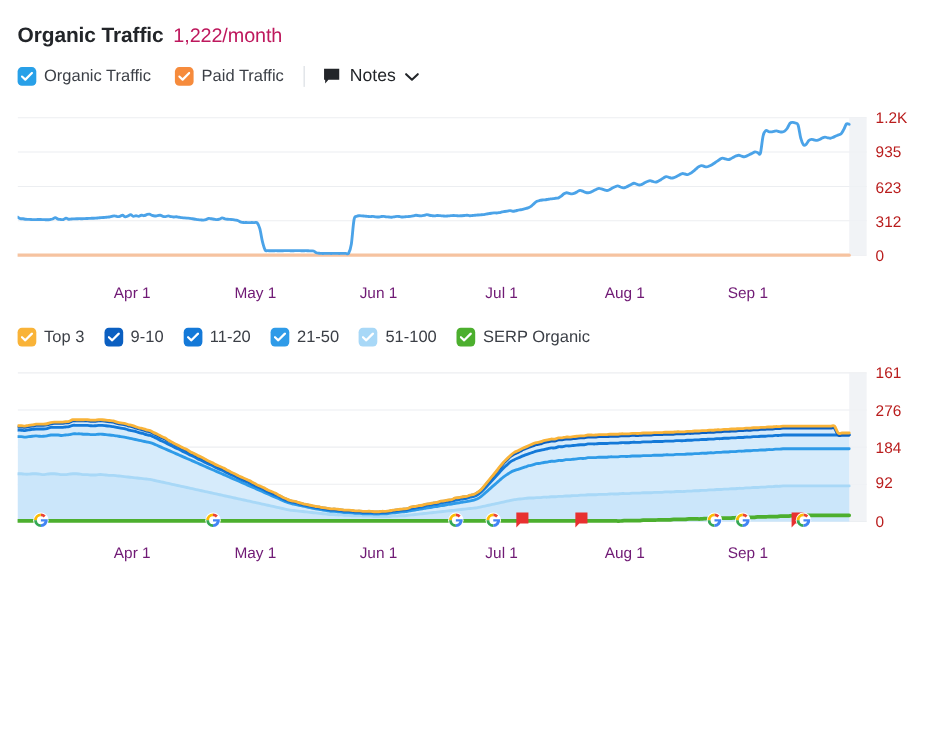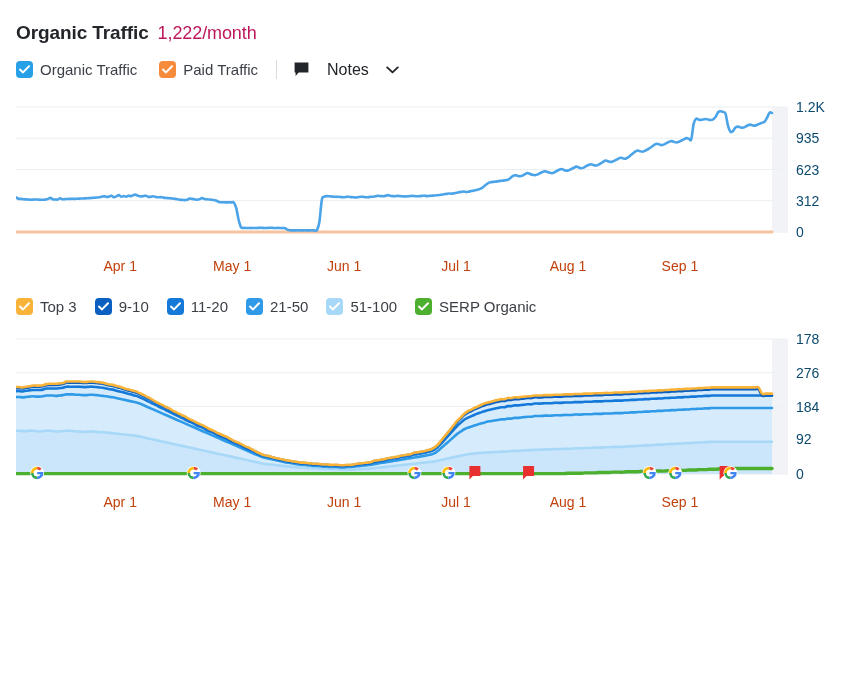--- a/index.html
+++ b/index.html
@@ -42,47 +42,47 @@
     display: flex; align-items: center; justify-content: center;
     flex: 0 0 auto;
   }
   .cbox svg { display: block; }
 
   .legend-divider {
     width: 1px; height: 19px; background: #d8dce1;
     margin: 0 16px 0 18px;
   }
   .notes-btn {
-    display: flex; align-items: center; gap: 17px;
+    display: flex; align-items: center; gap: 8px;
     cursor: pointer; user-select: none;
   }
   .notes-label { font-size: 16px; color: #222529; }
 
   
   .chart-wrap { position: relative; padding-left: 16px; }
   .chart-area { position: relative; }
   .chart-svg { display: block; }
 
   .ylabels {
     position: absolute; top: 0; left: 0;
     width: 60px; height: 100%;
     pointer-events: none;
   }
   .ytick {
     position: absolute; left: 0;
-    font-size: 14px; color: #0c4a6e;
+    font-size: 14px; color: #b91c1c;
     transform: translateY(-50%);
     white-space: nowrap;
   }
   .xlabels {
     position: relative; height: 34px;
   }
   .xtick {
     position: absolute; top: 10px;
-    font-size: 14px; color: #c2410c;
+    font-size: 14px; color: #701a75;
     transform: translateX(-50%);
     white-space: nowrap;
   }
 </style>
 </head>
 <body>
 
 <div class="page">
 
   <div class="section-head" style="margin-top:22px;">
@@ -277,21 +277,21 @@
           <g>
             <circle cx="714.42" cy="144" r="7" fill="#ffffff"></circle>
             <path d="M714.42 137.8 a6.2 6.2 0 0 1 4.4 1.8 l-1.8 1.8 a3.7 3.7 0 0 0 -2.6 -1 Z" fill="#ea4335"></path>
             <path d="M708.2199999999999 144 a6.2 6.2 0 0 1 6.2 -6.2 l0 2.6 a3.7 3.7 0 0 0 -3.6 3.6 Z" fill="#fbbc05"></path>
             <path d="M708.2199999999999 144 a6.2 6.2 0 0 0 6.2 6.2 l0 -2.6 a3.7 3.7 0 0 1 -3.6 -3.6 Z" fill="#34a853"></path>
             <path d="M714.42 143.1 h6.2 a6.2 6.2 0 0 1 -6.2 7.1 l0 -2.6 a3.7 3.7 0 0 0 3.4 -2.4 h-3.4 Z" fill="#4285f4"></path>
           </g>
         </svg>
     </div>
     <div class="ylabels" id="ylab-kw" style="left:796px;width:64px;height:145px;top:10px;">
-        <div class="ytick" style="top: 0px;">178</div>
+        <div class="ytick" style="top: 0px;">161</div>
         <div class="ytick" style="top: 33.75px;">276</div>
         <div class="ytick" style="top: 67.5px;">184</div>
         <div class="ytick" style="top: 100px;">92</div>
         <div class="ytick" style="top: 135px;">0</div>
       </div>
     <div class="xlabels" id="xlab-kw" style="width:772px;">
         <div class="xtick" style="left: 104.22px;">Apr 1</div>
         <div class="xtick" style="left: 216.16px;">May 1</div>
         <div class="xtick" style="left: 328.1px;">Jun 1</div>
         <div class="xtick" style="left: 440.04px;">Jul 1</div>

